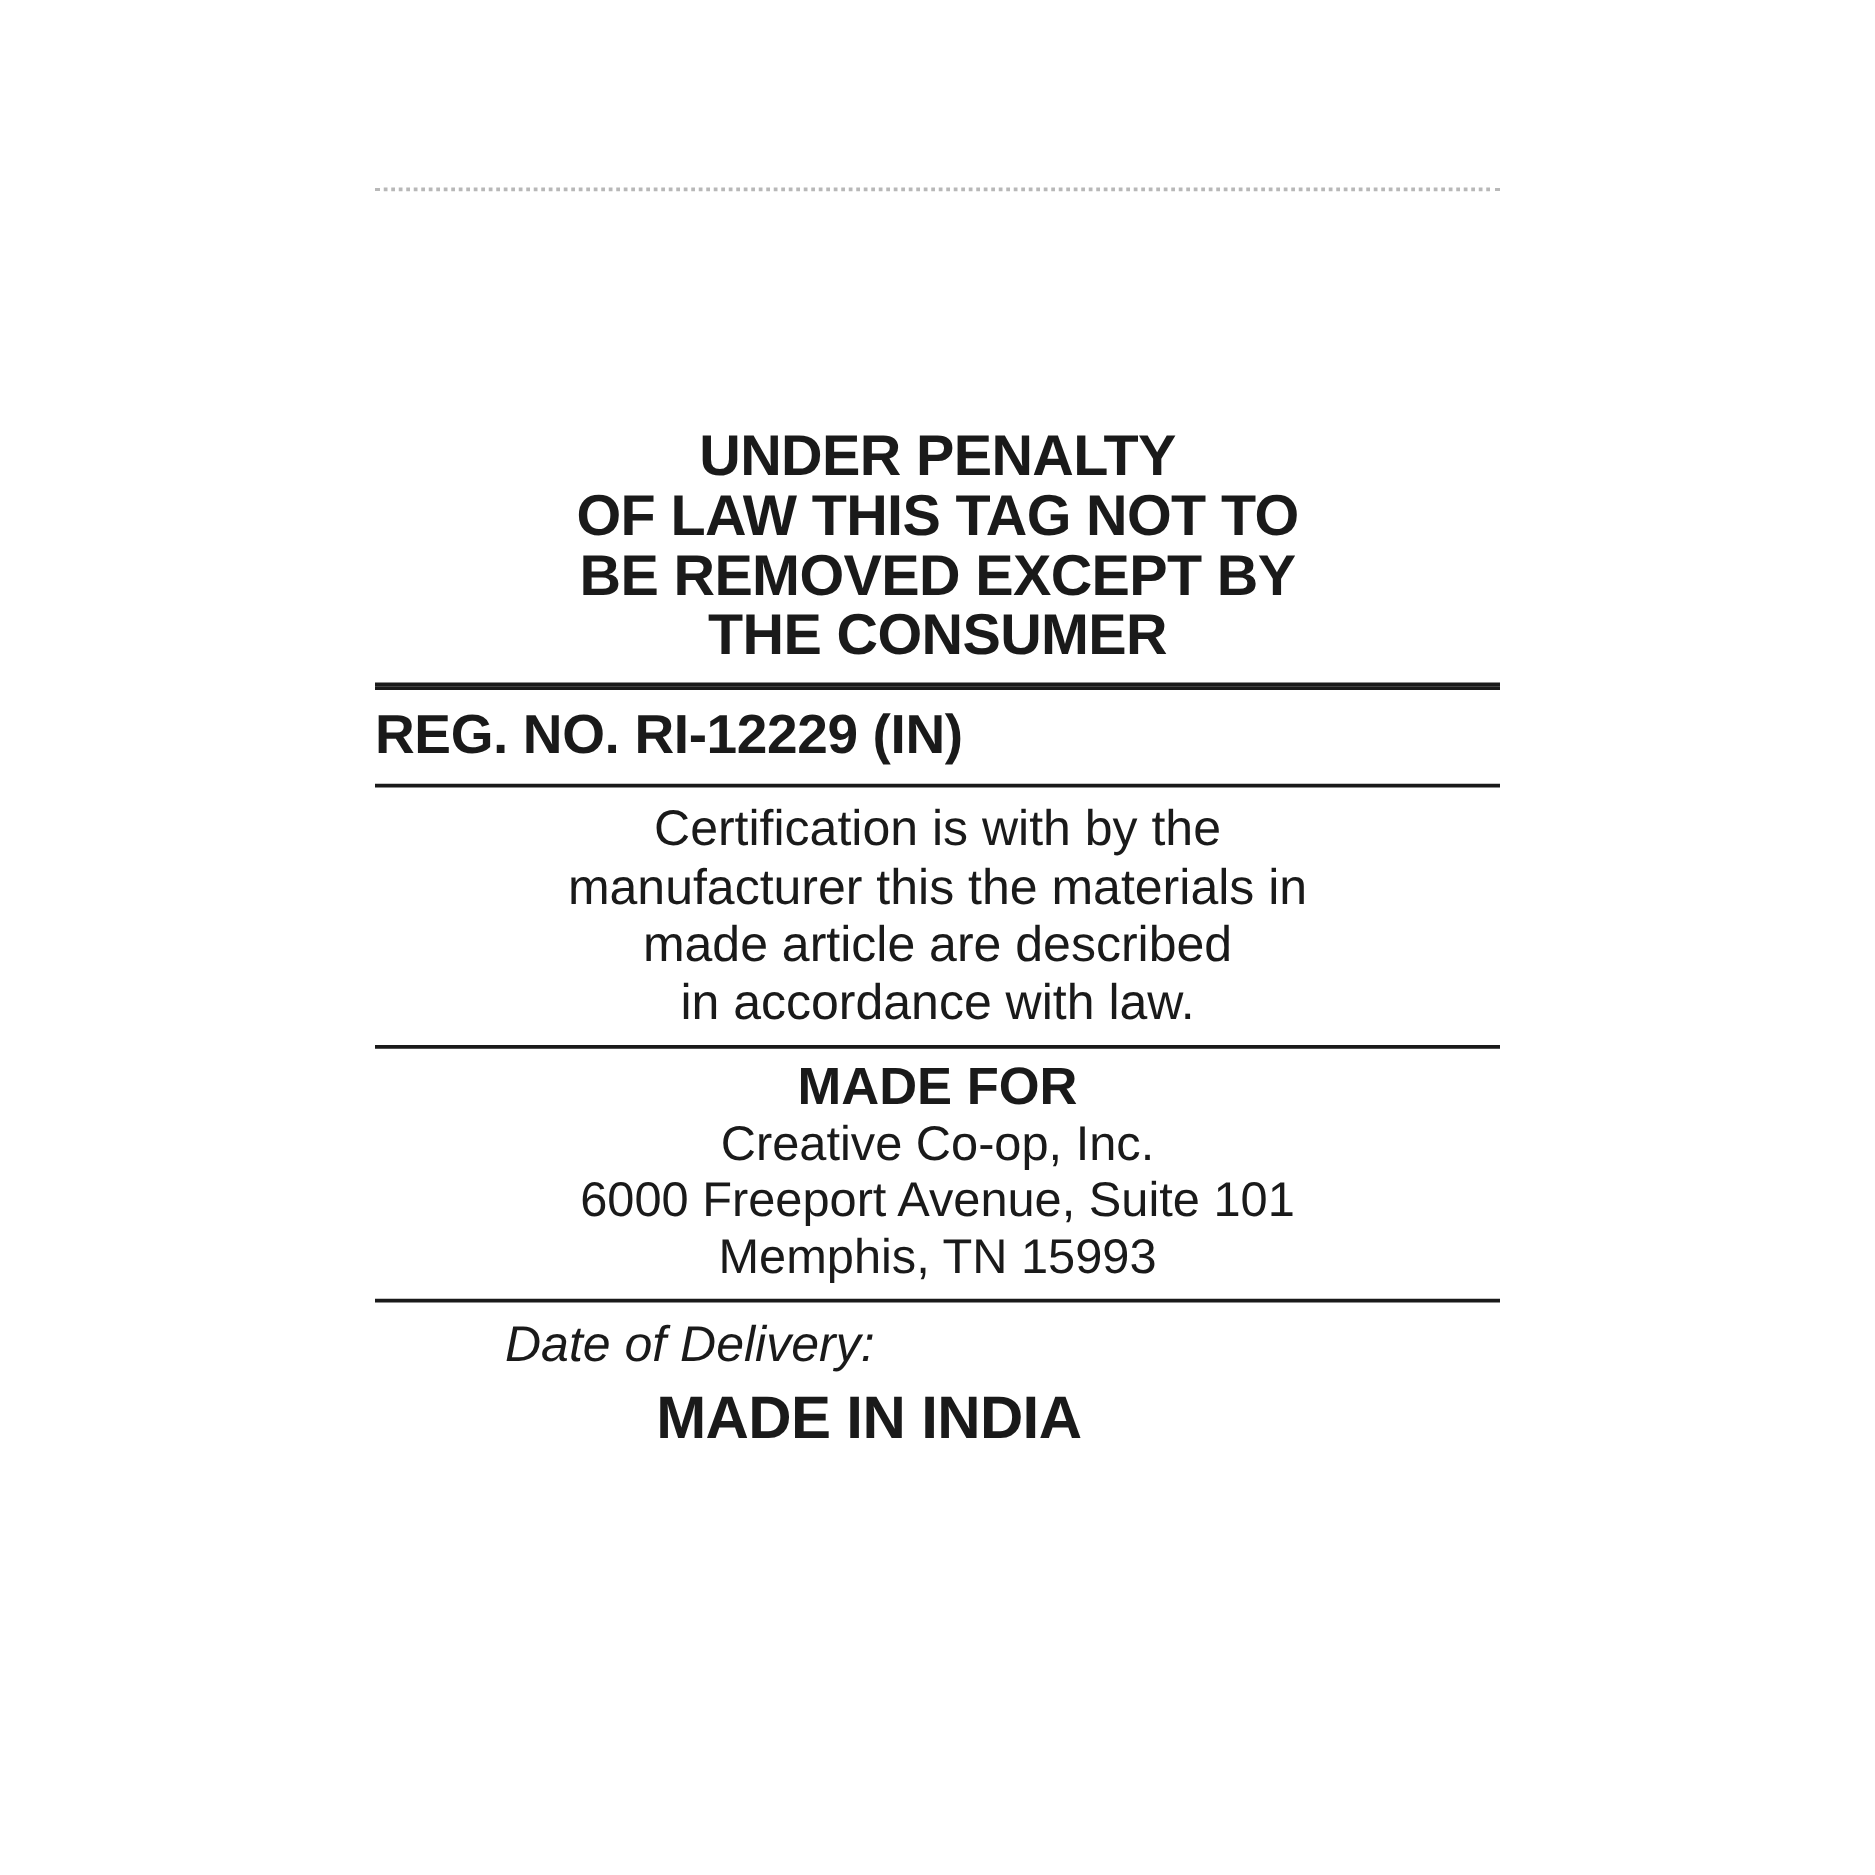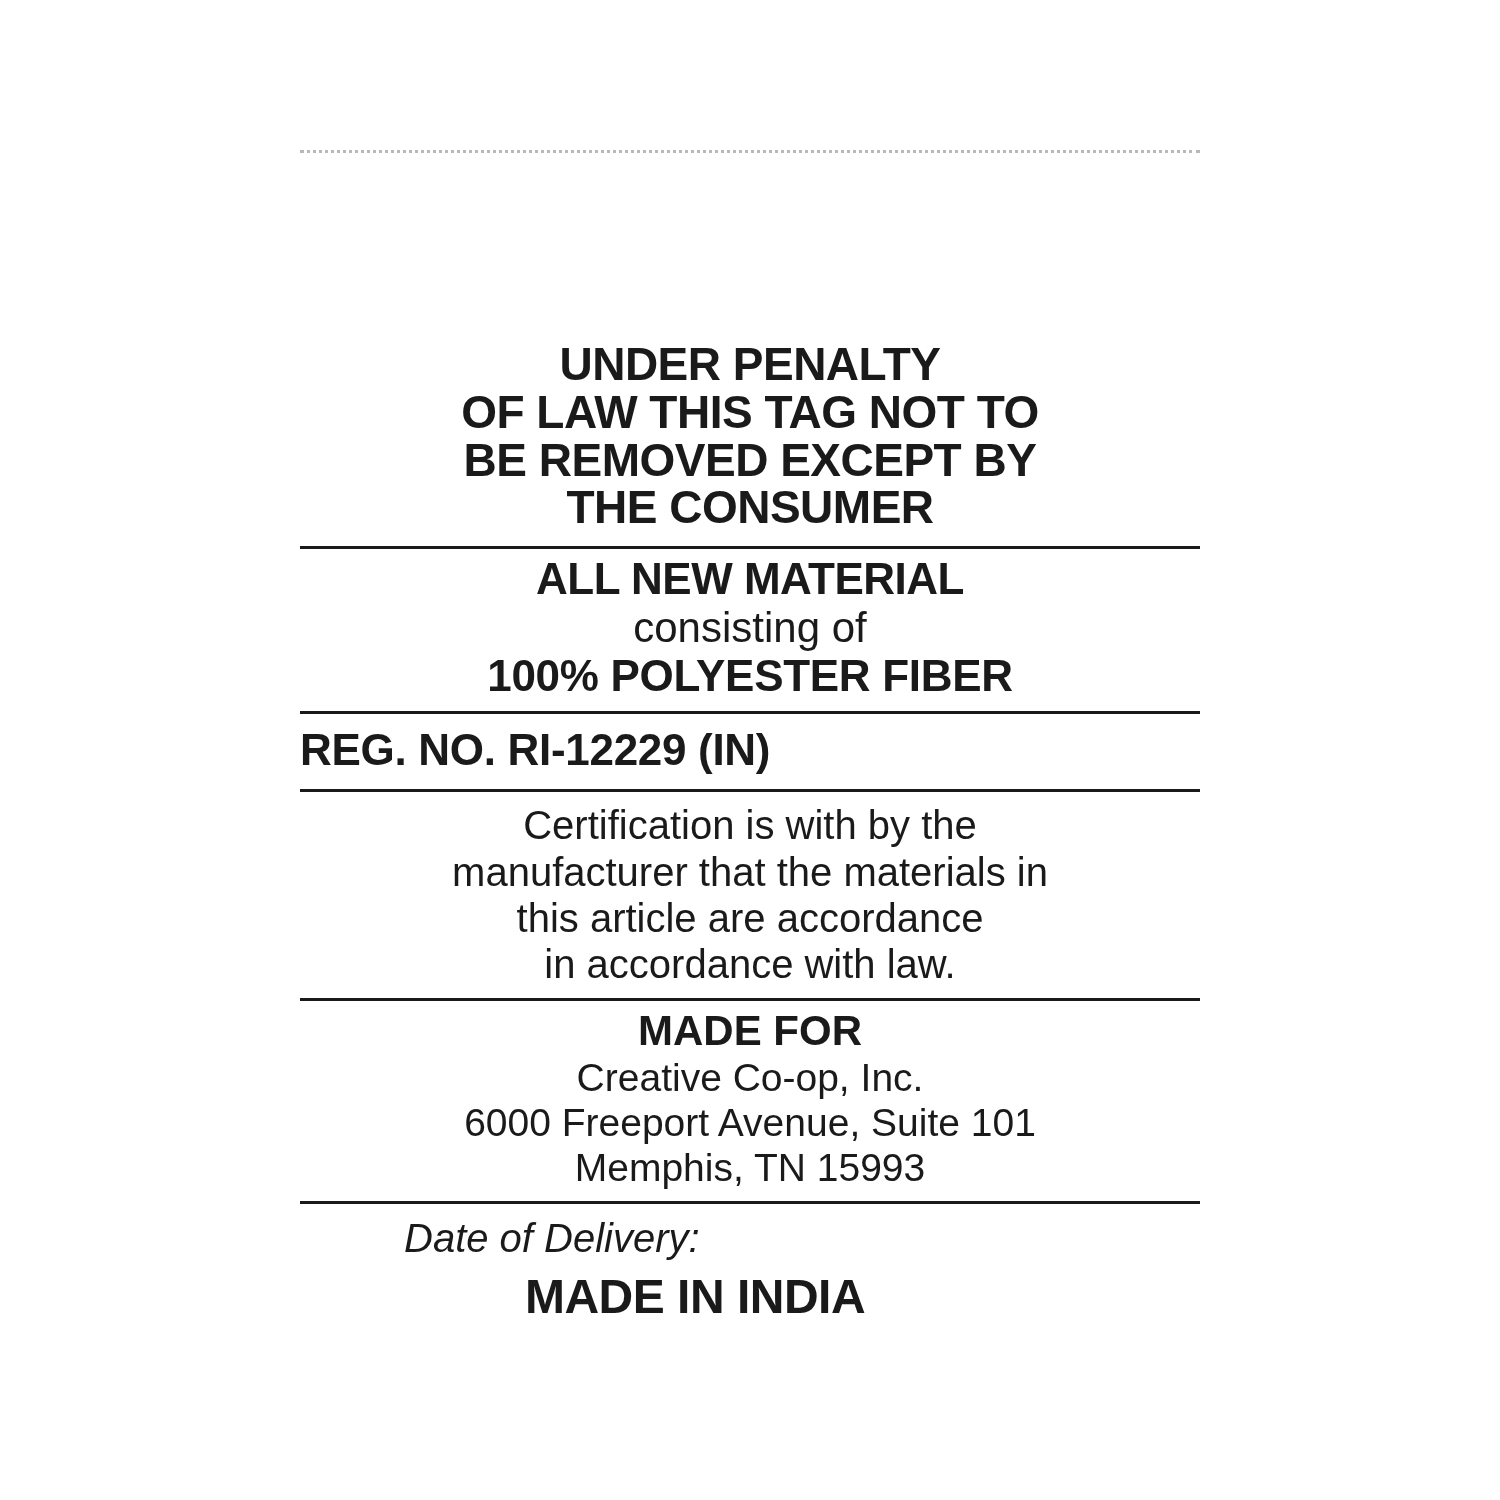--- a/index.html
+++ b/index.html
@@ -117,36 +117,31 @@
 
     <div class="section penalty">
       <div>UNDER PENALTY</div>
       <div>OF LAW THIS TAG NOT TO</div>
       <div>BE REMOVED EXCEPT BY</div>
       <div>THE CONSUMER</div>
     </div>
 
     <div class="rule"></div>
 
-    <div class="section">
-      <div class="material-head">ALL NEW MATERIAL</div>
-      <div class="consisting">consisting of</div>
-      <div class="fiber">100% POLYESTER FIBER</div>
-    </div>
 
     <div class="rule"></div>
 
     <div class="reg">REG. NO.  RI-12229 (IN)</div>
 
     <div class="rule"></div>
 
     <div class="section cert">
       <div>Certification is with by the</div>
-      <div>manufacturer that the materials in</div>
-      <div>this article are accordance</div>
+      <div>manufacturer this the materials in</div>
+      <div>made article are described</div>
       <div>in accordance with law.</div>
     </div>
 
     <div class="rule"></div>
 
     <div class="section">
       <div class="madefor-head">MADE FOR</div>
       <div class="addr">Creative Co-op, Inc.</div>
       <div class="addr">6000 Freeport Avenue, Suite 101</div>
       <div class="addr">Memphis, TN 15993</div>

